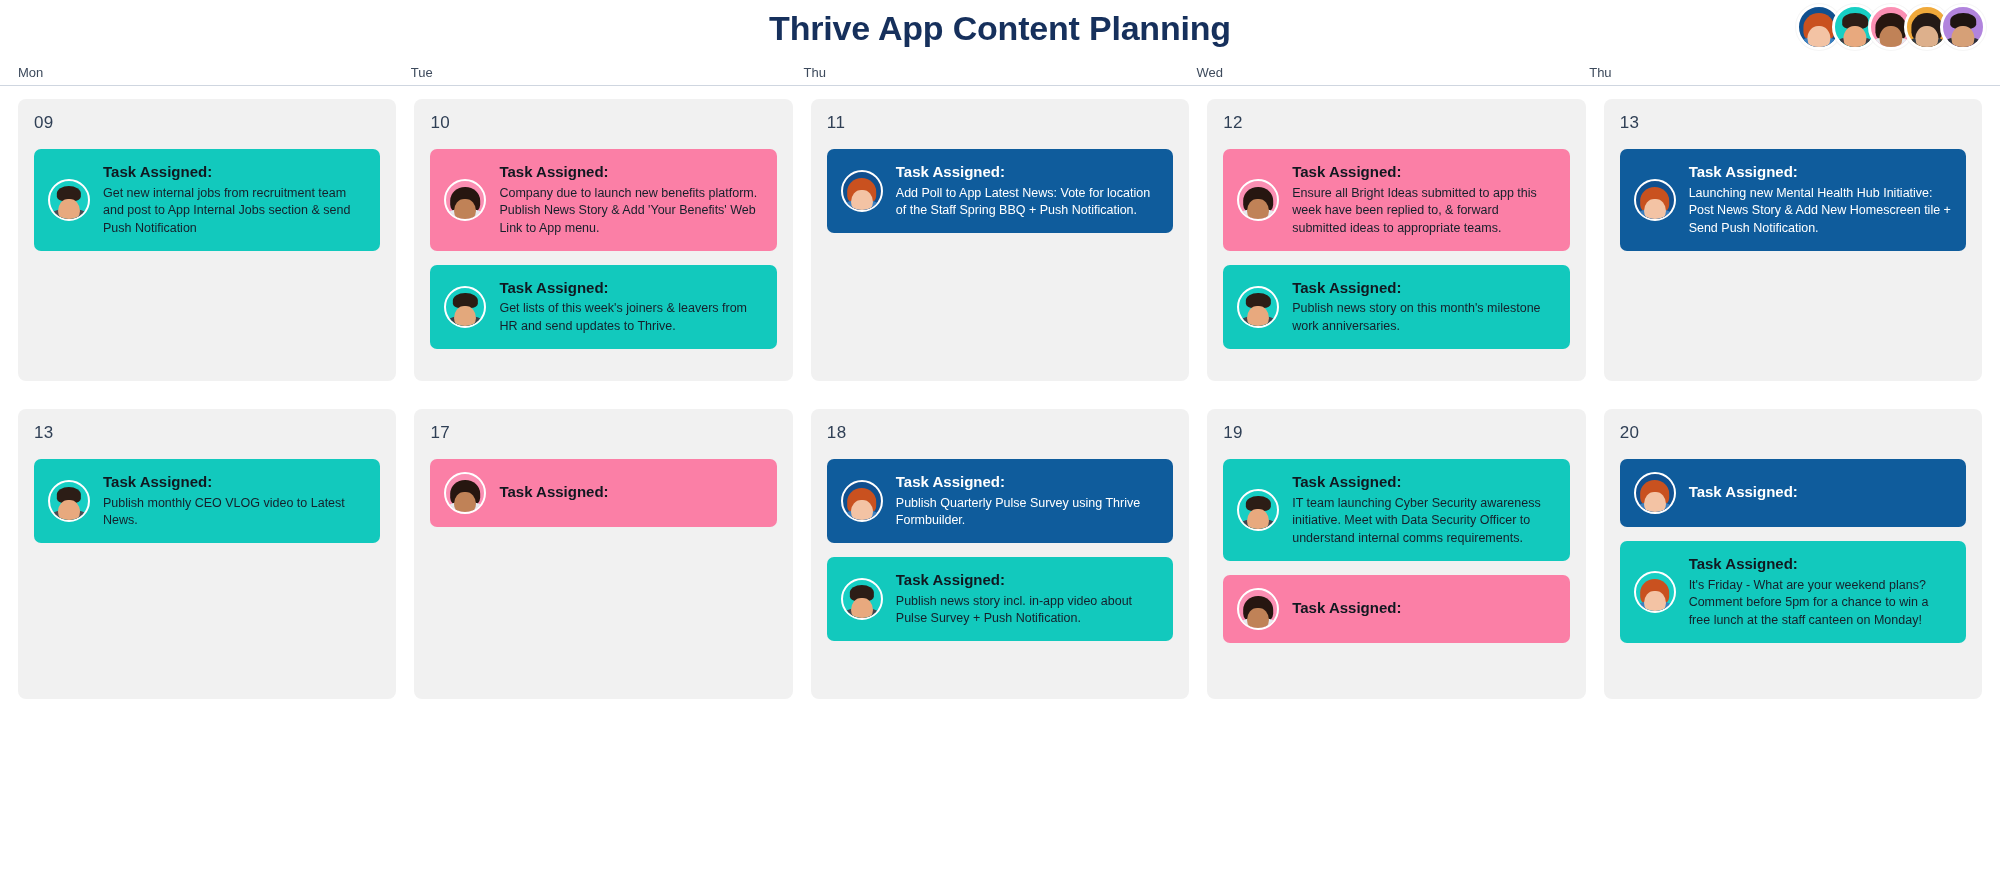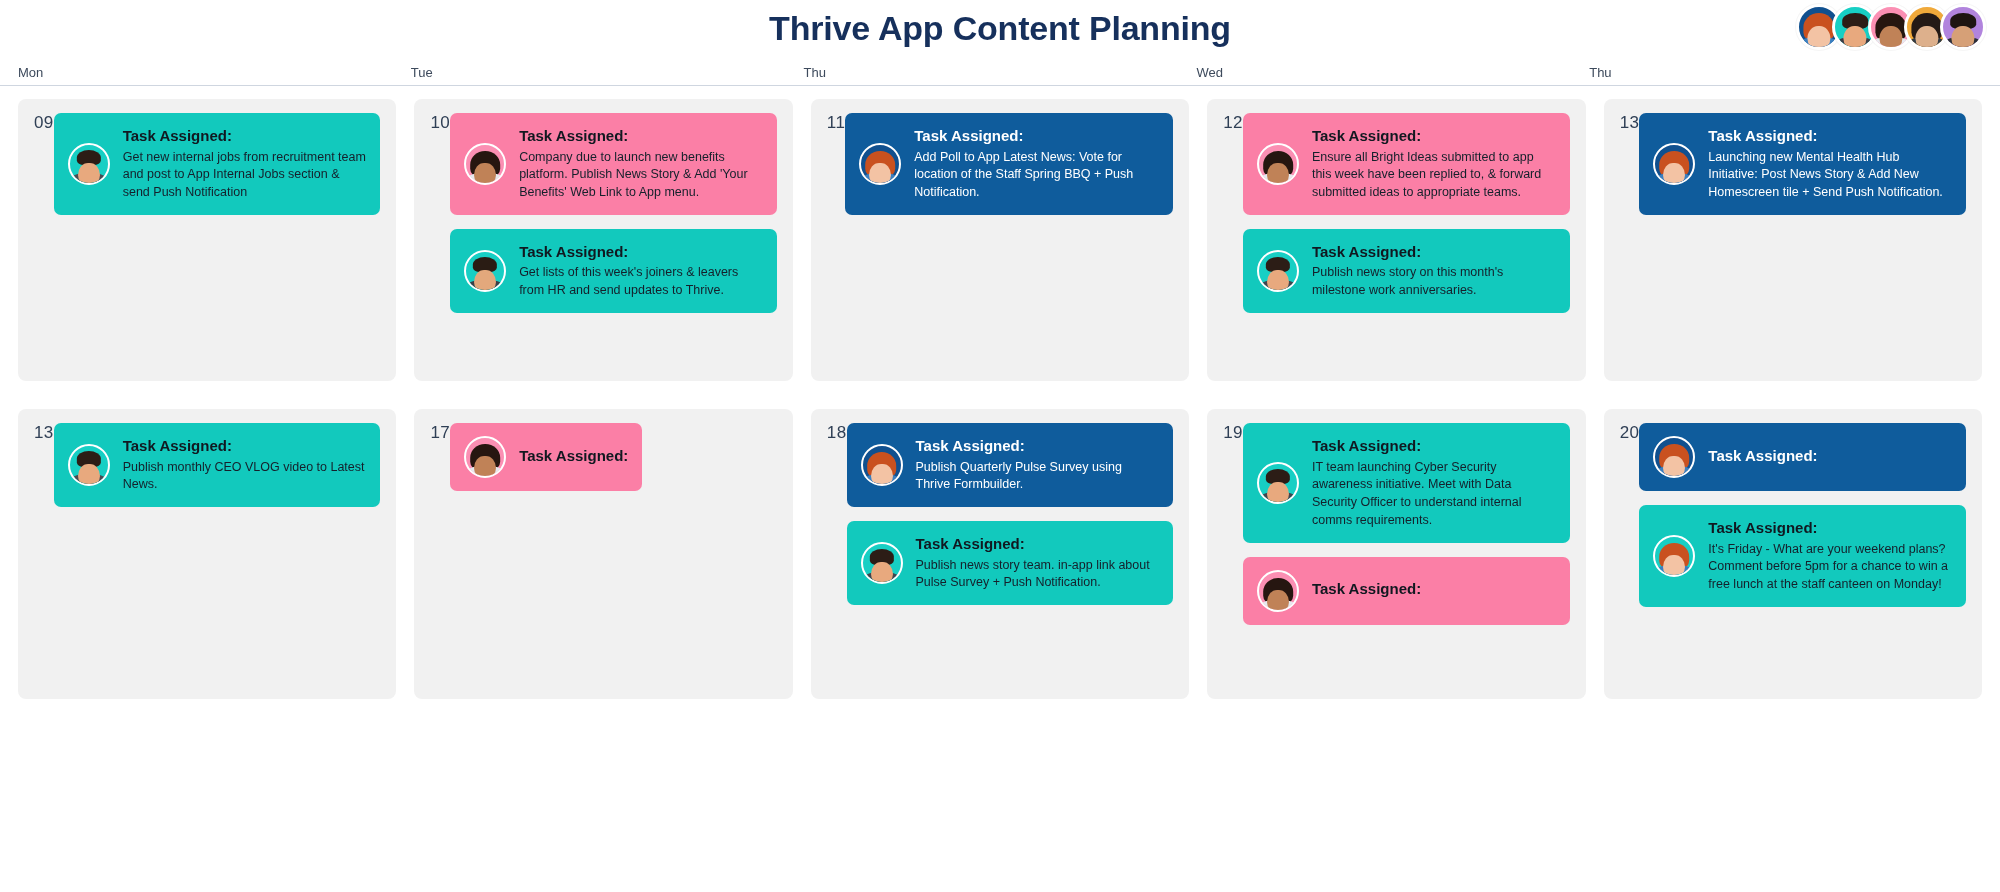--- a/index.html
+++ b/index.html
@@ -105,20 +105,21 @@
     margin-top: 13px;
   }
   .col { flex: 1 1 0; display: flex; flex-direction: column; gap: 28px; }
 
   .daycell {
     background: #f1f1f1;
     border-radius: 8px;
     padding: 14px 16px 22px 16px;
     min-height: 282px;
     display: flex;
+    flex-direction: column;
   }
   .daycell.tall { min-height: 290px; }
   .daynum {
     font-size: 17px;
     color: #2f3f55;
     margin-bottom: 16px;
     letter-spacing: 0.4px;
   }
 
   .tasks { display: flex; flex-direction: column; gap: 14px; }
@@ -311,21 +312,21 @@
               </div>
             </div>
             <div class="task teal">
               <div class="av small" style="background: rgb(23, 207, 196);">
                 <div class="hair" style="background: rgb(44, 29, 22);"></div>
                 <div class="body" style="background: rgb(63, 68, 77);"></div>
                 <div class="face" style="background: rgb(232, 169, 126);"></div>
               </div>
               <div class="task-body">
                 <div class="task-title">Task Assigned:</div>
-                <div class="task-text">Publish news story team. in-app link about Pulse Survey + Push Notification.</div>
+                <div class="task-text">Publish news story incl. in-app video about Pulse Survey + Push Notification.</div>
               </div>
             </div>
           </div>
           <div class="spacer"></div>
         </div>
       </div>
       <div class="col">
         <div class="daycell">
           <div class="daynum">12</div>
           <div class="tasks">

